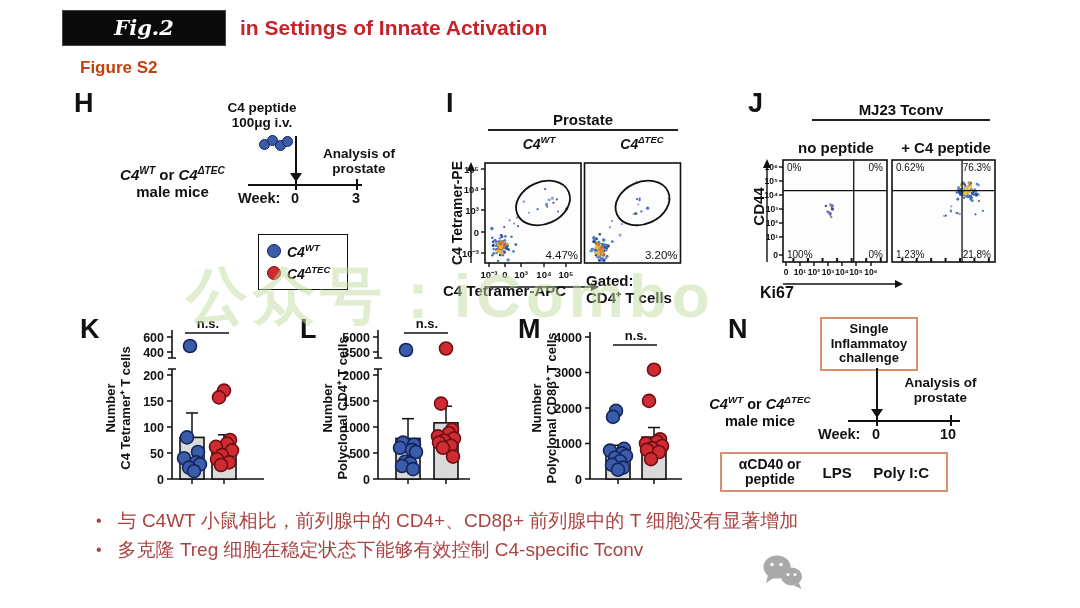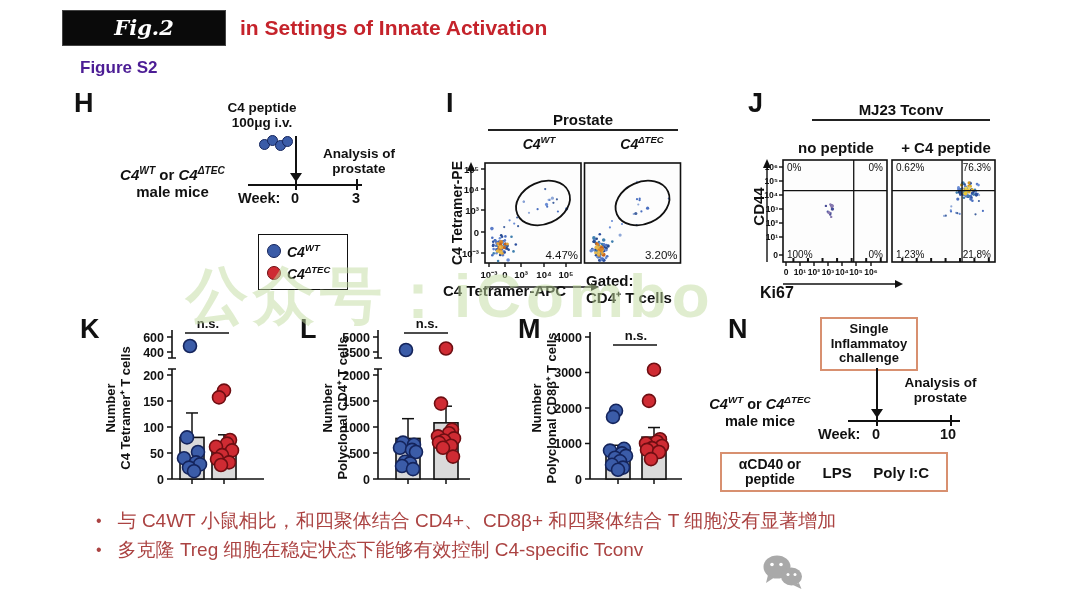--- a/index.html
+++ b/index.html
@@ -7,21 +7,21 @@
        font-family:"Liberation Sans",sans-serif;color:#111;}
   .abs{position:absolute;}
   .b{font-weight:bold;}
   .it{font-style:italic;}
   .ctr{text-align:center;}
   sup{font-size:68%;vertical-align:super;}
   .figtag{left:62px;top:10px;width:162px;height:34px;background:#0a0a0a;border:1px solid #444;
           color:#fff;font-family:"DejaVu Serif",serif;font-style:italic;font-weight:bold;
           font-size:21px;text-align:center;line-height:34px;}
   .red-title{left:240px;top:16px;font-size:21px;font-weight:bold;color:#c5232b;}
-  .red-sub{left:80px;top:58px;font-size:17px;font-weight:bold;color:#4c1d95;}
+  .red-sub{left:80px;top:58px;font-size:17px;font-weight:bold;color:#c2410c;}
   .pletter{font-size:27px;font-weight:bold;color:#111;}
   .lbl13{font-size:13.5px;font-weight:bold;line-height:15px;}
   .lbl14{font-size:14.5px;font-weight:bold;line-height:17px;}
   .lbl15{font-size:15px;font-weight:bold;}
   .hline{background:#111;height:2px;}
   .vline{background:#111;width:2px;}
   .tri-down{width:0;height:0;border-left:6px solid transparent;border-right:6px solid transparent;border-top:9px solid #111;}
   .dotb{width:9px;height:9px;border-radius:50%;background:#3b5ca8;border:1px solid #14245c;}
   .legend-box{left:258px;top:234px;width:90px;height:56px;border:1.5px solid #111;background:#fff;
               display:flex;flex-direction:column;justify-content:center;gap:4px;padding-left:8px;box-sizing:border-box;}
@@ -743,21 +743,21 @@
   <div class="ctr" style="font-size:14px;font-weight:bold;line-height:15px;">
     <div>αCD40 or</div>
     <div>peptide</div>
   </div>
   <div class="b" style="font-size:15px;">LPS</div>
   <div class="b" style="font-size:15px;">Poly I:C</div>
 </div>
 
 <div class="abs bullet-row" style="left:96px;top:508px;">
   <span class="bullet-dot">•</span>
-  <span>与 C4WT 小鼠相比，和四聚体结合 CD4+、CD8β+ 和四聚体结合 T 细胞没有显著增加</span>
+  <span>与 C4WT 小鼠相比，前列腺中的 CD4+、CD8β+ 前列腺中的 T 细胞没有显著增加</span>
 </div>
 <div class="abs bullet-row" style="left:96px;top:537px;">
   <span class="bullet-dot">•</span>
   <span>多克隆 Treg 细胞在稳定状态下能够有效控制 C4-specific Tconv</span>
 </div>
 
 <div class="abs wm-center">公众号：iCombo</div>
 <div class="abs wm-corner">
   <svg width="42" height="36" viewBox="0 0 42 36">
     <ellipse cx="15" cy="13" rx="13.5" ry="11.5" fill="#a9a9a9"></ellipse>

